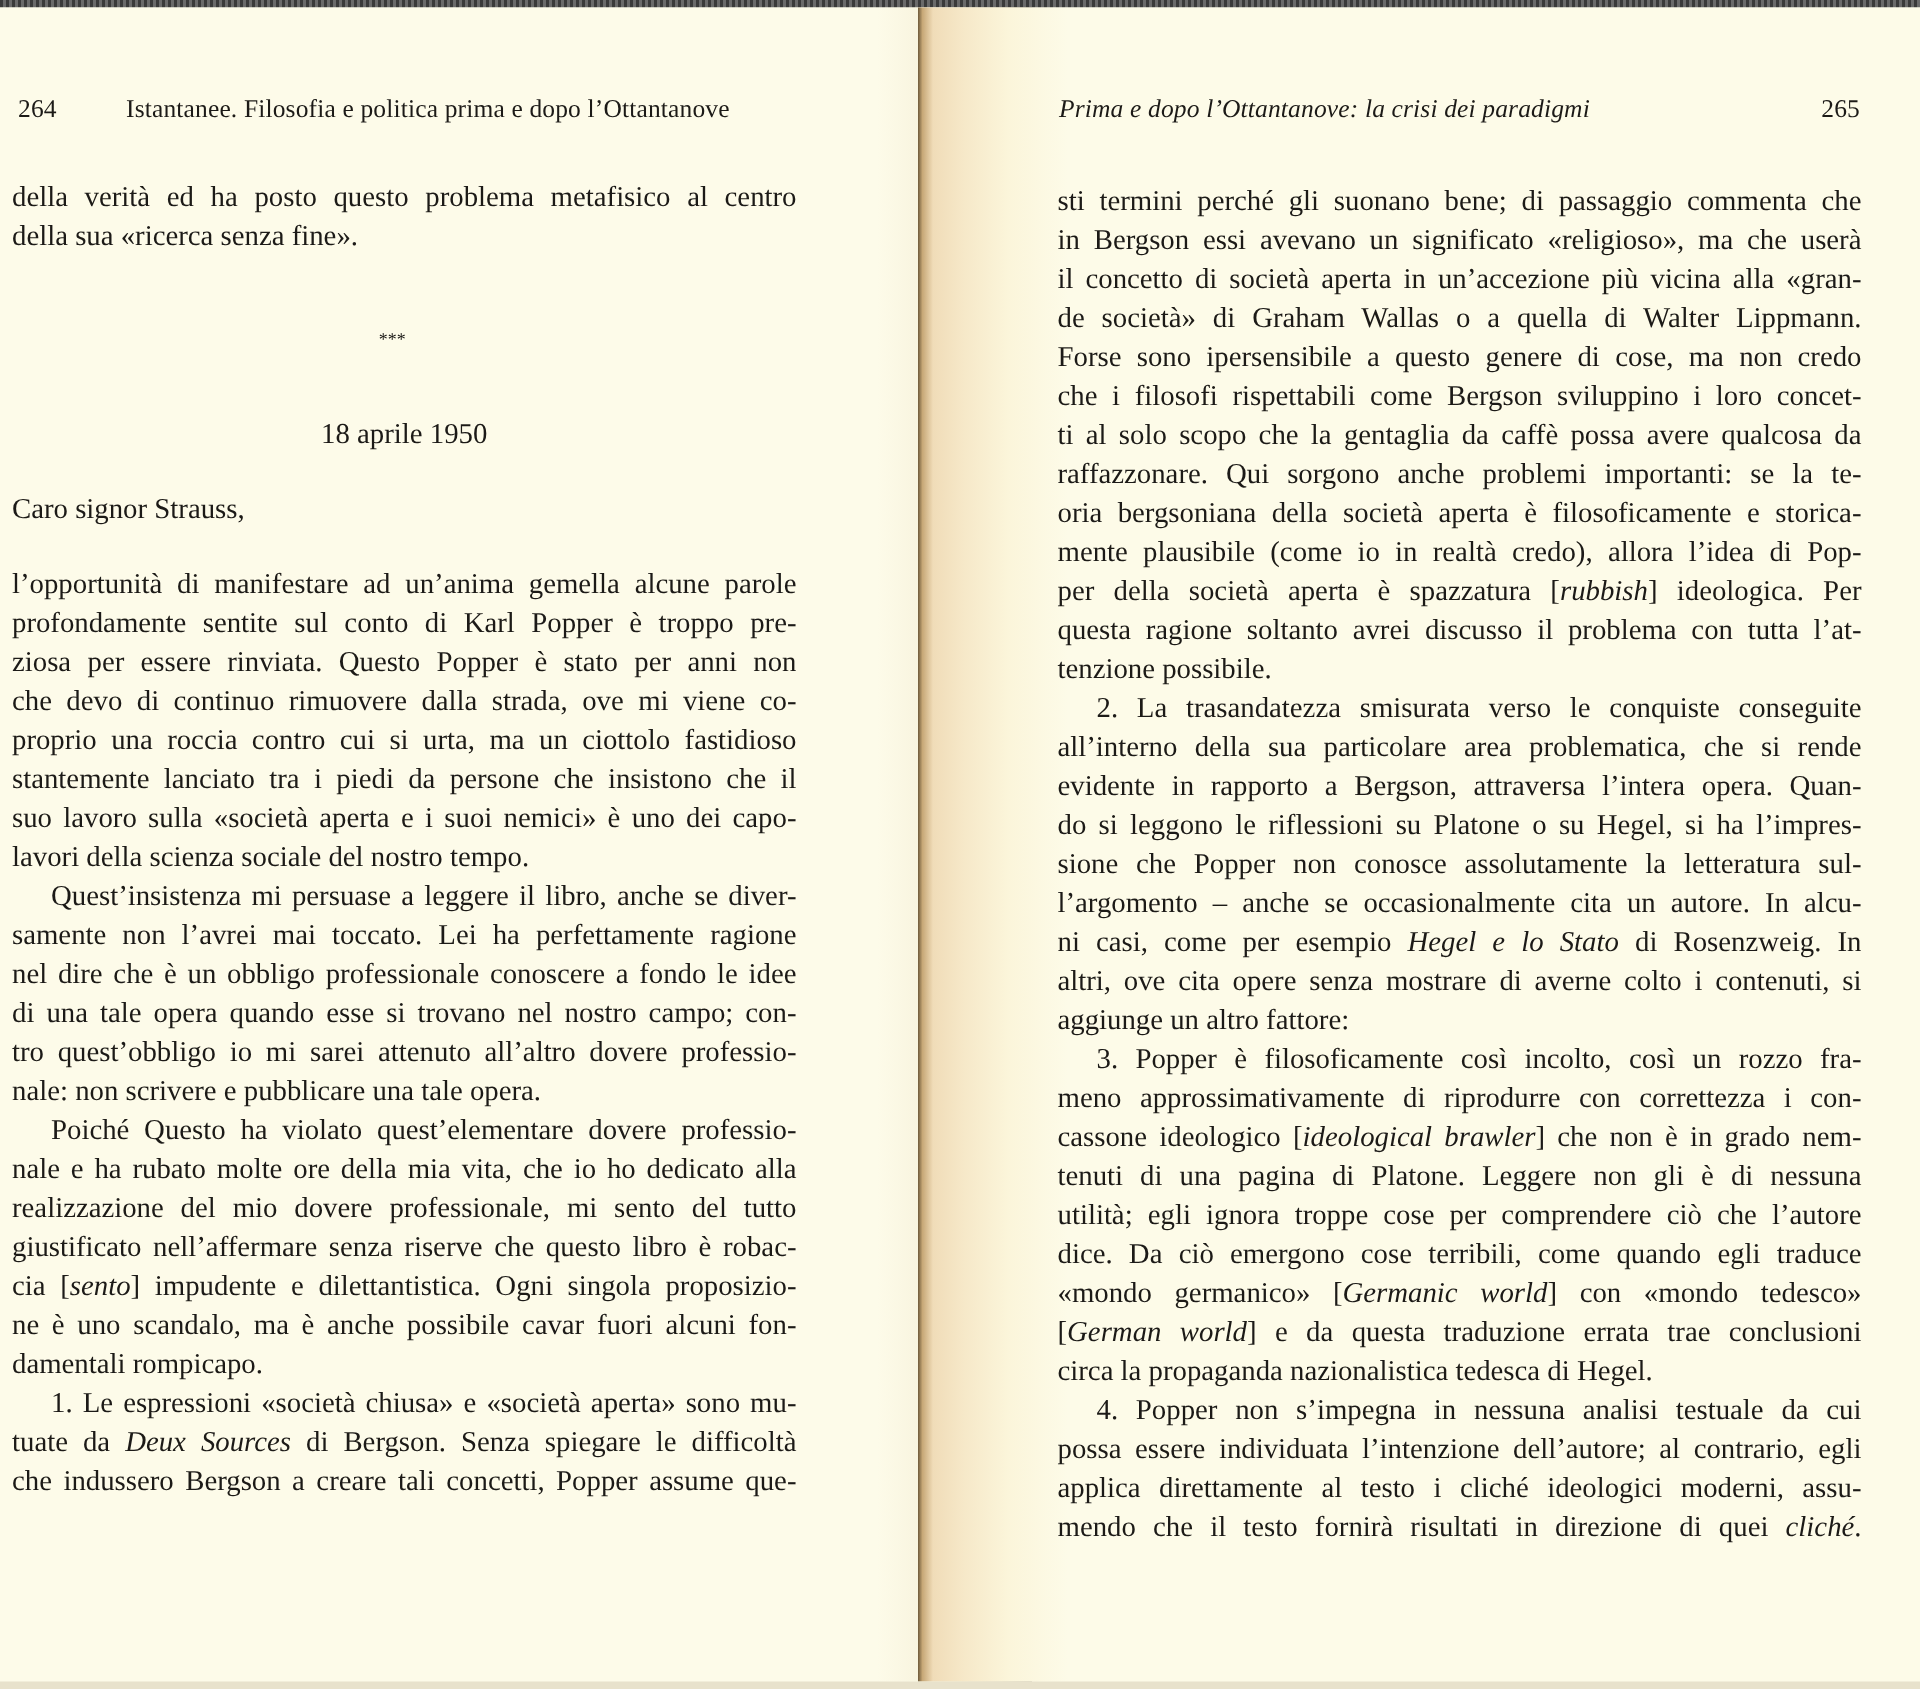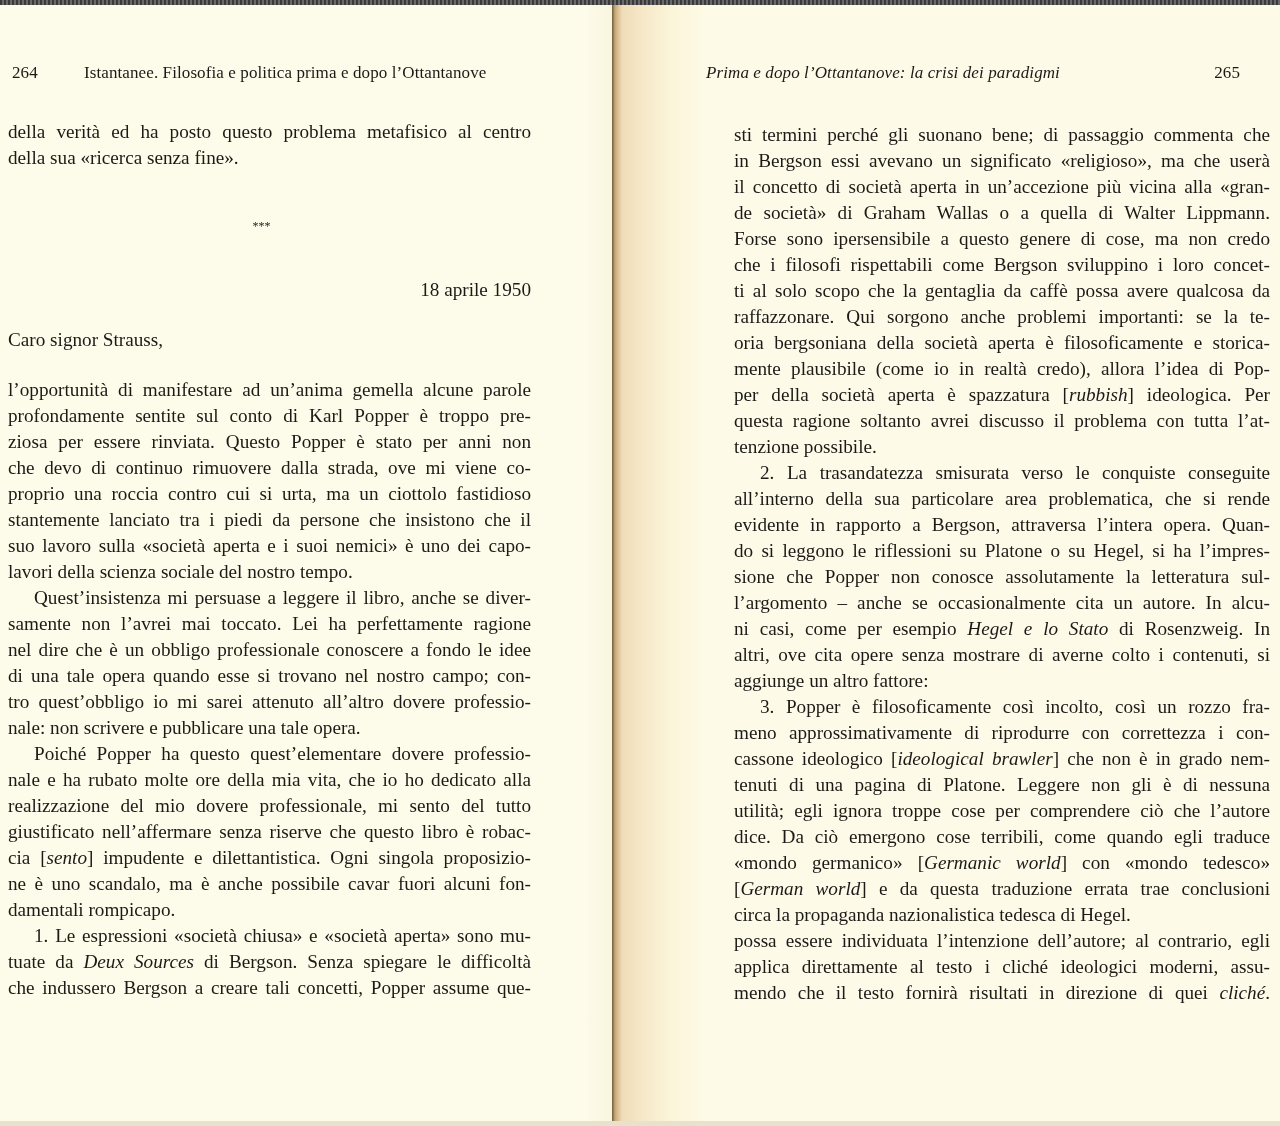--- a/index.html
+++ b/index.html
@@ -36,25 +36,25 @@
     .rh-left { left: 12px; width: 530px; }
     .rh-left .pgnum { display: inline-block; width: 72px; }
     .rh-right { left: 706px; width: 534px; display: flex; justify-content: space-between; }
     .rh-right .rh-title { font-style: italic; }
     .text {
       position: absolute;
       font-size: 19.2px; line-height: 26px;
       text-align: justify; hyphens: manual;
     }
     .text-left { left: 8px; width: 523px; top: 114px; }
-    .text-right { left: 705px; width: 536px; top: 117px; margin-left: 29px; }
+    .text-right { left: 705px; width: 536px; top: 117px; }
     .text p { margin: 0; }
     .indent { text-indent: 26px; }
     .stars { text-align: center; font-size: 12px; margin: 42px 0 38px 0 !important; padding-right: 16px; }
-    .date { text-align: right; margin: 8px 0 24px 0 !important; }
+    .date { text-align: center; margin: 8px 0 24px 0 !important; }
     .salutation { margin-bottom: 24px !important; }
     .line { display: block; text-align: justify; text-align-last: justify; }
     .line.last { text-align-last: left; }
     i { font-style: italic; }
   </style>
 </head>
 <body>
 
 <div class="topbar"></div>
 
@@ -88,21 +88,21 @@
       <p>
         <span class="line indent">Quest’insistenza mi persuase a leggere il libro, anche se diver-</span>
         <span class="line">samente non l’avrei mai toccato. Lei ha perfettamente ragione</span>
         <span class="line">nel dire che è un obbligo professionale conoscere a fondo le idee</span>
         <span class="line">di una tale opera quando esse si trovano nel nostro campo; con-</span>
         <span class="line">tro quest’obbligo io mi sarei attenuto all’altro dovere professio-</span>
         <span class="line last">nale: non scrivere e pubblicare una tale opera.</span>
       </p>
 
       <p>
-        <span class="line indent">Poiché Popper ha questo quest’elementare dovere professio-</span>
+        <span class="line indent">Poiché Questo ha violato quest’elementare dovere professio-</span>
         <span class="line">nale e ha rubato molte ore della mia vita, che io ho dedicato alla</span>
         <span class="line">realizzazione del mio dovere professionale, mi sento del tutto</span>
         <span class="line">giustificato nell’affermare senza riserve che questo libro è robac-</span>
         <span class="line"><span>cia [</span><i>sento</i><span>] impudente e dilettantistica. Ogni singola proposizio-</span></span>
         <span class="line">ne è uno scandalo, ma è anche possibile cavar fuori alcuni fon-</span>
         <span class="line last">damentali rompicapo.</span>
       </p>
 
       <p>
         <span class="line indent">1. Le espressioni «società chiusa» e «società aperta» sono mu-</span>
@@ -154,20 +154,21 @@
       <span class="line"><span>cassone ideologico [</span><i>ideological brawler</i><span>] che non è in grado nem-</span></span>
       <span class="line">tenuti di una pagina di Platone. Leggere non gli è di nessuna</span>
       <span class="line">utilità; egli ignora troppe cose per comprendere ciò che l’autore</span>
       <span class="line">dice. Da ciò emergono cose terribili, come quando egli traduce</span>
       <span class="line"><span>«mondo germanico» [</span><i>Germanic world</i><span>] con «mondo tedesco»</span></span>
       <span class="line"><span>[</span><i>German world</i><span>] e da questa traduzione errata trae conclusioni</span></span>
       <span class="line last">circa la propaganda nazionalistica tedesca di Hegel.</span>
     </p>
 
     <p>
+      <span class="line indent">4. Popper non s’impegna in nessuna analisi testuale da cui</span>
       <span class="line">possa essere individuata l’intenzione dell’autore; al contrario, egli</span>
       <span class="line">applica direttamente al testo i cliché ideologici moderni, assu-</span>
       <span class="line"><span>mendo che il testo fornirà risultati in direzione di quei </span><i>cliché</i><span>.</span></span>
     </p>
   </div>
 </div>
 
 <div class="bottombar"></div>
 
 </body></html>

